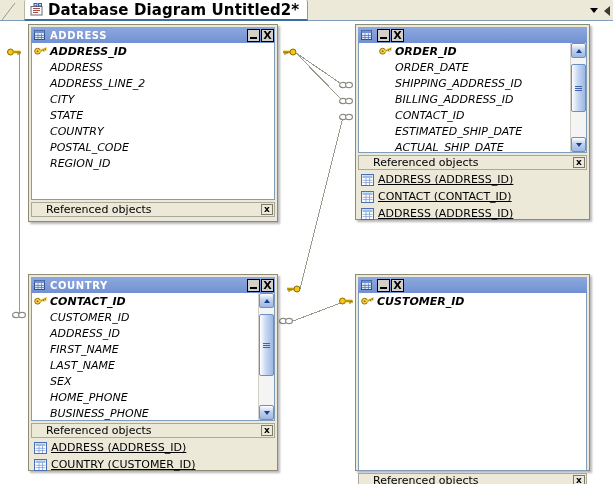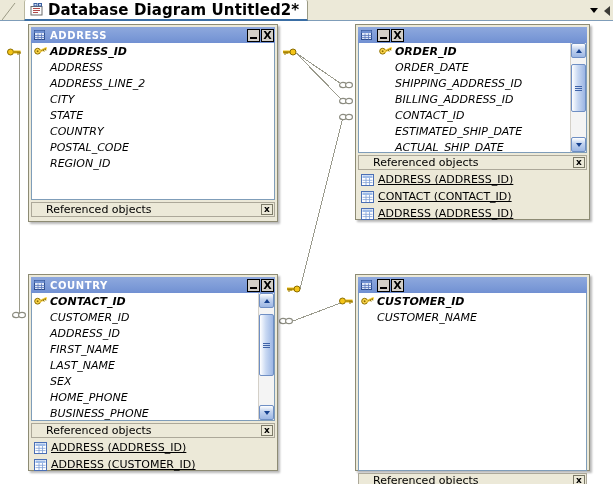--- a/index.html
+++ b/index.html
@@ -451,21 +451,21 @@
               <span class="lb">ADDRESS (ADDRESS_ID)</span>
             </div>
             <div class="refitem">
               <span class="tico">
                 <svg viewBox="0 0 13 12" width="13" height="12">
                   <rect x="0.5" y="0.5" width="12" height="11" fill="#ffffff" stroke="#4a6fb5" stroke-width="1"></rect>
                   <rect x="1.5" y="1.5" width="10" height="2.5" fill="#9dbbe8"></rect>
                   <path d="M5 4 V11 M8.5 4 V11 M1.5 6.3 H11.5 M1.5 8.6 H11.5" stroke="#7fa0d6" stroke-width="0.8"></path>
                 </svg>
               </span>
-              <span class="lb">ADDRESS (CUSTOMER_ID)</span>
+              <span class="lb">COUNTRY (CUSTOMER_ID)</span>
             </div>
           </div>
         </div>
         <div class="tbl" style="left: 354px; top: 253px; width: 235px; height: 197px;">
           <div class="tbl-hd">
             <span class="tbl-hd-ico">
               <svg viewBox="0 0 11 10" width="11" height="10">
                 <rect x="0.5" y="0.5" width="10" height="9" fill="#dfe8f7" stroke="#2d4d8f" stroke-width="1"></rect>
                 <rect x="0.5" y="0.5" width="10" height="2.5" fill="#6f8fd0"></rect>
                 <path d="M4 3.5 V9.5 M7.5 3.5 V9.5 M0.5 5.5 H10.5 M0.5 7.5 H10.5" stroke="#5a79bb" stroke-width="0.8"></path>
@@ -487,24 +487,20 @@
                   <svg viewBox="0 0 13 13" width="13" height="13">
                     <circle cx="3.6" cy="6.2" r="2.9" fill="#ffd84d" stroke="#8a6d00" stroke-width="1"></circle>
                     <circle cx="3.6" cy="6.2" r="1" fill="#8a6d00"></circle>
                     <path d="M6.3 6.2 L12 3.4" stroke="#ffd84d" stroke-width="2.6" stroke-linecap="round"></path>
                     <path d="M6.3 6.2 L12 3.4" stroke="#8a6d00" stroke-width="0.7" fill="none"></path>
                     <path d="M9.2 4.8 l1 1.8 M11 3.9 l0.9 1.6" stroke="#8a6d00" stroke-width="1"></path>
                   </svg>
                 </span>
                 <span class="nm">CUSTOMER_ID</span>
               </div>
-              <div class="col">
-                <span class="spacer"></span>
-                <span class="nm">CUSTOMER_NAME</span>
-              </div>
             </div>
           </div>
           <div class="refbar">
             <span class="refbar-lb">Referenced objects</span>
             <span class="refbar-x">x</span>
           </div>
         </div>
       </div>
   </div>
 </div>

